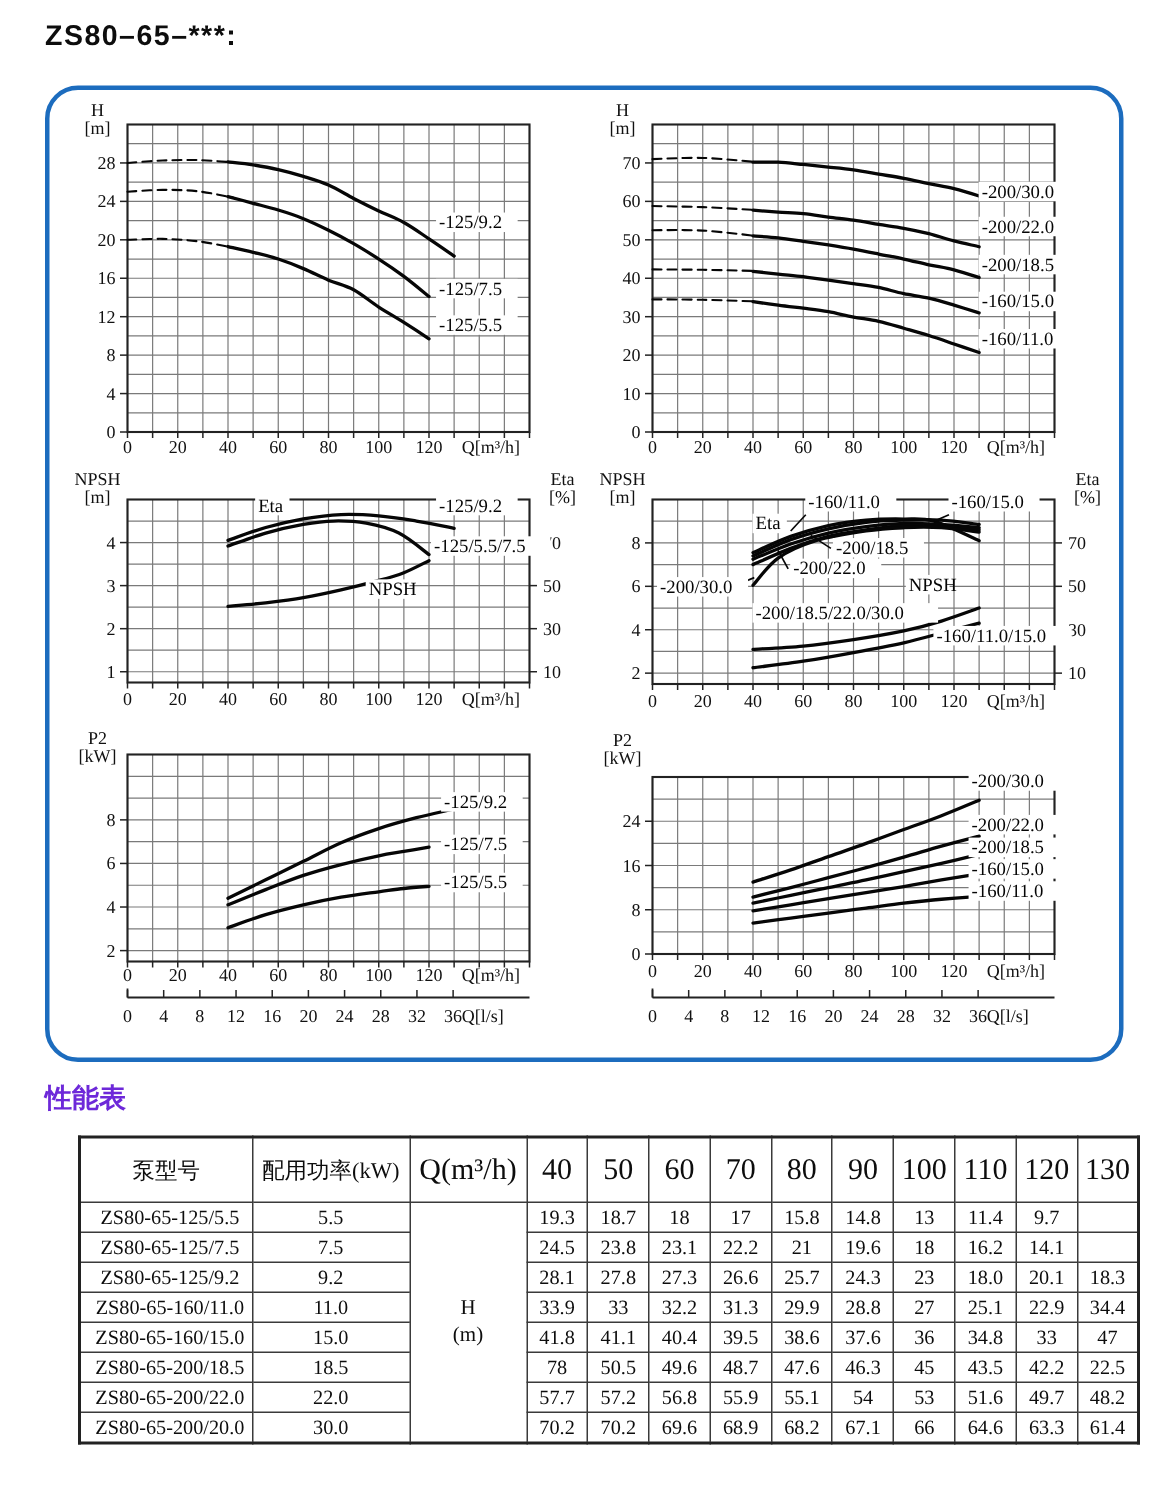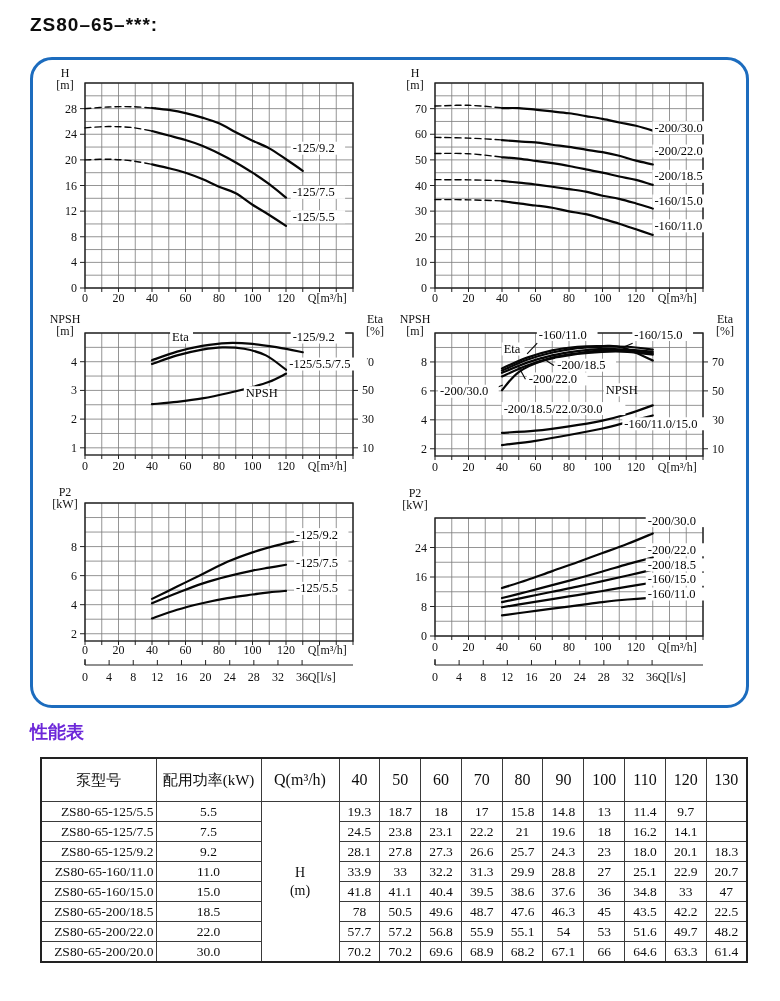--- a/index.html
+++ b/index.html
@@ -16,30 +16,30 @@
   .tick{stroke:#222;stroke-width:1;}
   .axis2{stroke:#222;stroke-width:1.2;}
   .curve{fill:none;stroke:#060606;stroke-width:2.2;stroke-linecap:round;}
   .curve.dashed{stroke-width:1.4;stroke-dasharray:6 4;}
   .leader{stroke:#060606;stroke-width:1.1;}
   .tlab{font:12px "Liberation Serif",serif;fill:#111;}
   .ulab{font:12px "Liberation Serif",serif;fill:#111;}
   .alab{font:12.5px "Liberation Serif",serif;fill:#050505;}
   .table-title{position:absolute;left:30px;top:720px;margin:0;
          font:bold 18px "Liberation Sans",sans-serif;color:#6d28d9;}
-  table.perf{position:absolute;left:40px;top:757px;width:706px;
+  table.perf{position:absolute;left:52px;top:757px;width:706px;
          border-collapse:collapse;table-layout:fixed;
          font-family:"Liberation Serif",serif;}
   table.perf th,table.perf td{border:1px solid #3a3a3a;text-align:center;
          padding:0 2px;color:#0d0d0d;background:#fff;}
   table.perf{border:2px solid #222;}
-  table.perf thead th{height:42px;font-size:16px;font-weight:normal;}
+  table.perf thead th{height:42px;font-size:20px;font-weight:normal;}
   table.perf thead th.cjk{font-size:15px;}
   table.perf tbody td{height:19px;font-size:13.5px;}
-  table.perf tbody td.model{text-align:right;padding-left:7px;}
+  table.perf tbody td.model{text-align:center;padding-left:7px;}
   table.perf td.hm{font-size:14px;line-height:1.25;}
 </style>
 </head>
 <body>
 
 <div class="page">
   <h1 class="title">ZS80–65–***:</h1>
   <div class="panel"></div>
 
   <svg class="chart" id="c0" width="345" height="248" style="left: 48px; top: 63px;">
@@ -701,21 +701,21 @@
           <td>11.0</td>
           <td>33.9</td>
           <td>33</td>
           <td>32.2</td>
           <td>31.3</td>
           <td>29.9</td>
           <td>28.8</td>
           <td>27</td>
           <td>25.1</td>
           <td>22.9</td>
-          <td>20.7</td>
+          <td>34.4</td>
         </tr>
         <tr>
           <td class="model">ZS80-65-160/15.0</td>
           <td>15.0</td>
           <td>41.8</td>
           <td>41.1</td>
           <td>40.4</td>
           <td>39.5</td>
           <td>38.6</td>
           <td>37.6</td>

